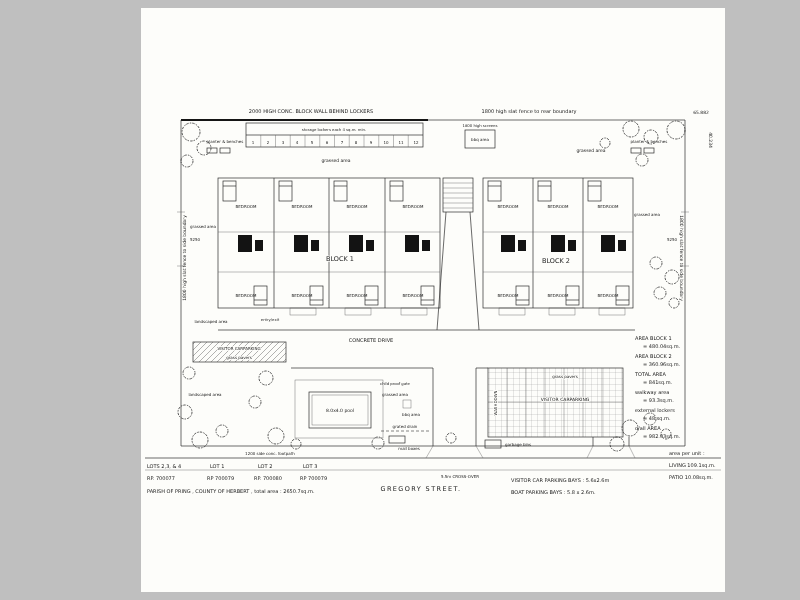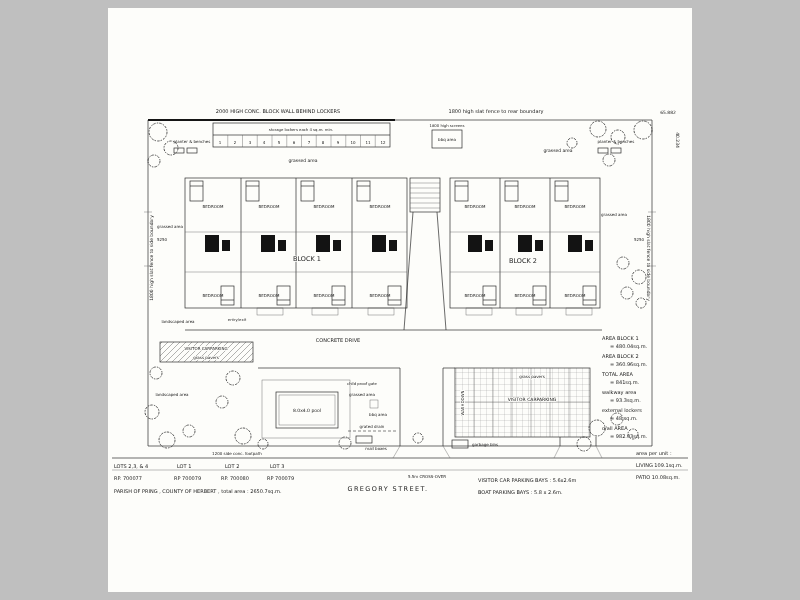--- a/index.html
+++ b/index.html
@@ -1,17 +1,17 @@
 <!DOCTYPE html>
 <html><head>
 <meta charset="utf-8">
 <title>Site Plan</title>
 <style>
   html,body{margin:0;padding:0;background:#bfbfbf;}
-  .stage{position:relative;width:693px;height:600px;overflow:hidden;background:#bfbfbf;}
+  .stage{position:relative;width:693px;height:600px;overflow:hidden;background:#bfbfbf;margin-left:33px;}
   svg{display:block;}
   svg text{font-family:"DejaVu Sans",sans-serif;fill:#1c1c1c;}
   .t38{font-size:3.8px}.t4{font-size:4px}.t45{font-size:4.5px}.t5{font-size:5px}.t65{font-size:6.5px}
   .mid{text-anchor:middle}
   .halo{stroke:#fdfdfa;stroke-width:1.6px;paint-order:stroke;}
   .ln{stroke:#2b2b2b;stroke-width:0.7;fill:none}
   .lnthick{stroke:#151515;stroke-width:1.8;fill:none}
   .lnthin{stroke:#555;stroke-width:0.4;fill:none}
   .blk{fill:#131313;stroke:none}
   .tree{fill:none;stroke:#2f2f2f;stroke-width:0.8;stroke-dasharray:2.5 1.2 1.5 1}

